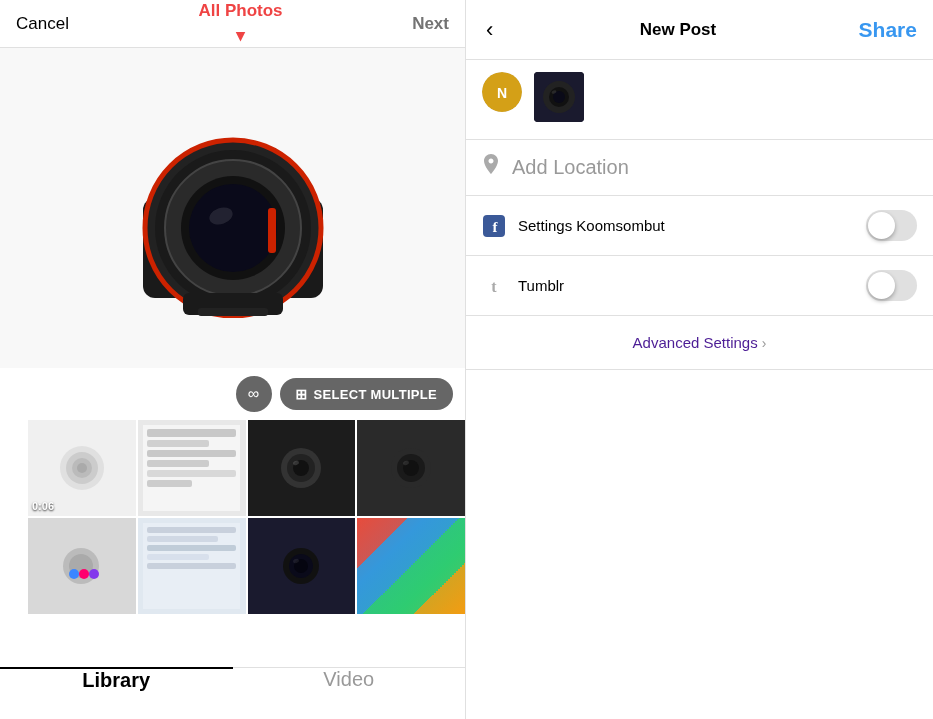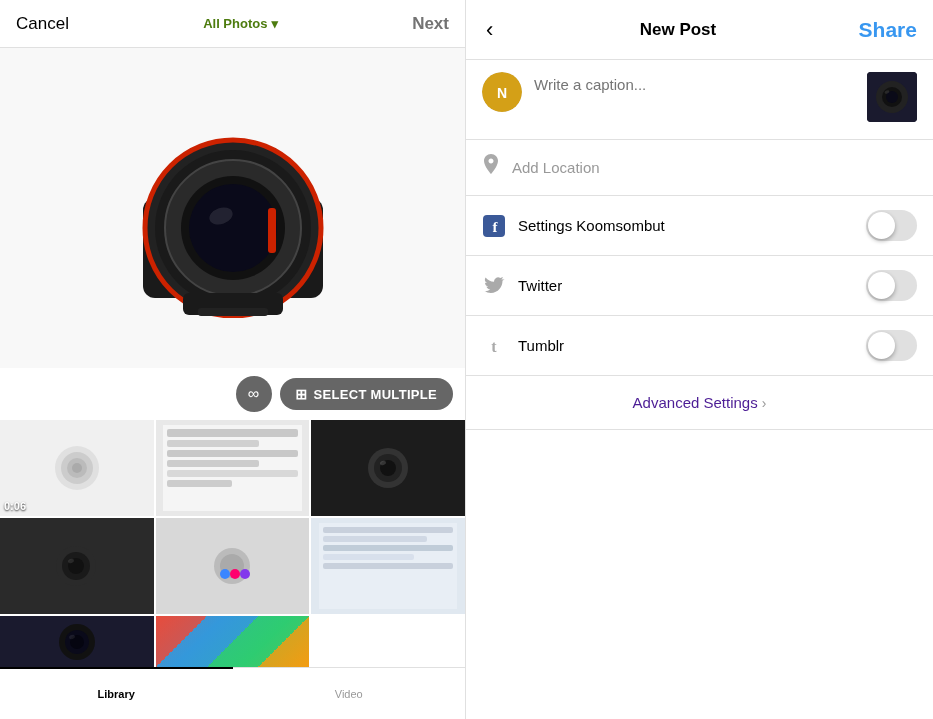--- a/index.html
+++ b/index.html
@@ -34,29 +34,30 @@
     .left-header .cancel-btn {
       font-size: 17px;
       color: #000;
       font-weight: 400;
       cursor: pointer;
       background: none;
       border: none;
     }
 
     .left-header .all-photos-btn {
-      font-size: 13px;
-      color: #4d7c0f;
+      font-size: 17px;
+      color: #ef4444;
       font-weight: 600;
       cursor: pointer;
       background: none;
       border: none;
       display: flex;
       align-items: center;
       gap: 4px;
+      flex-direction: column;
     }
 
     .left-header .next-btn {
       font-size: 17px;
       color: #737373;
       font-weight: 600;
       cursor: pointer;
       background: none;
       border: none;
     }
@@ -103,25 +104,26 @@
       font-weight: 600;
       cursor: pointer;
       display: flex;
       align-items: center;
       gap: 6px;
       letter-spacing: 0.3px;
     }
 
     .thumbnail-grid {
       display: grid;
-      grid-template-columns: repeat(3, 1fr);
+      grid-template-columns: repeat(4, 1fr);
       grid-template-rows: repeat(2, 96px);
       gap: 2px;
       flex: 1;
       overflow: hidden;
+      padding-left: 28px;
     }
 
     .thumb {
       background: #ccc;
       position: relative;
       overflow: hidden;
     }
 
     .thumb-duration {
       position: absolute;
@@ -143,23 +145,23 @@
 
     .bottom-tabs {
       display: flex;
       height: 52px;
       border-top: 1px solid #e0e0e0;
     }
 
     .bottom-tab {
       flex: 1;
       display: flex;
-      align-items: center;
-      justify-content: center;
-      font-size: 11px;
+      align-items: flex-start;
+      justify-content: center;
+      font-size: 20px;
       cursor: pointer;
     }
 
     .bottom-tab.active {
       color: #000;
       font-weight: 600;
       border-top: 2px solid #000;
       margin-top: -1px;
     }
 
@@ -261,21 +263,21 @@
       border-bottom: 1px solid #e0e0e0;
       cursor: pointer;
     }
 
     .location-icon {
       color: #999;
       font-size: 18px;
     }
 
     .location-text {
-      font-size: 15px;
+      font-size: 20px;
       color: #999;
       flex: 1;
     }
 
     .social-row {
       display: flex;
       align-items: center;
       padding: 14px 16px;
       gap: 12px;
       border-bottom: 1px solid #e0e0e0;
@@ -531,21 +533,20 @@
     <button class="share-btn">Share</button>
   </div>
 
   <div class="caption-row">
     <div class="user-avatar">
       <svg width="40" height="40" viewBox="0 0 40 40">
         <circle cx="20" cy="20" r="20" fill="#d4a017"></circle>
         <text x="50%" y="55%" text-anchor="middle" dominant-baseline="middle" font-size="14" fill="#fff" font-weight="bold">N</text>
       </svg>
     </div>
-    <input class="caption-input" type="text" placeholder="Write a caption..." style="">
     <div class="post-thumbnail">
       <svg width="50" height="50" viewBox="0 0 50 50">
         <rect width="50" height="50" fill="#1a1a2e"></rect>
         <ellipse cx="25" cy="25" rx="16" ry="16" fill="#222"></ellipse>
         <ellipse cx="25" cy="25" rx="10" ry="10" fill="#111"></ellipse>
         <ellipse cx="25" cy="25" rx="6" ry="6" fill="#0a0a18"></ellipse>
         <ellipse cx="20" cy="20" rx="2.5" ry="1.5" fill="rgba(255,255,255,0.1)" transform="rotate(-20,20,20)"></ellipse>
       </svg>
     </div>
   </div>
@@ -563,30 +564,20 @@
     <div class="social-icon">
       <svg width="22" height="22" viewBox="0 0 22 22">
         <rect width="22" height="22" rx="4" fill="#3b5998"></rect>
         <text x="12" y="17" text-anchor="middle" font-size="15" fill="white" font-weight="bold" font-family="serif">f</text>
       </svg>
     </div>
     <span class="social-label">Settings Koomsombut</span>
     <div class="toggle"></div>
   </div>
 
-  <div class="social-row">
-    <div class="social-icon">
-      <svg width="22" height="22" viewBox="0 0 22 22">
-        <rect width="22" height="22" rx="4" fill="none"></rect>
-        <path d="M20.5 3.8a8.2 8.2 0 01-2.35.65A4.1 4.1 0 0019.93 2a8.2 8.2 0 01-2.6.99A4.1 4.1 0 0011 6.8a11.6 11.6 0 01-8.43-4.27 4.1 4.1 0 001.27 5.47A4.07 4.07 0 012 7.44v.05a4.1 4.1 0 003.29 4.02 4.1 4.1 0 01-1.85.07 4.1 4.1 0 003.83 2.85A8.23 8.23 0 011.5 16.1a11.6 11.6 0 006.29 1.84c7.55 0 11.68-6.25 11.68-11.67l-.01-.53A8.33 8.33 0 0021.5 4a8.2 8.2 0 01-2.35.65z" fill="#aaa"></path>
-      </svg>
-    </div>
-    <span class="social-label">Twitter</span>
-    <div class="toggle"></div>
-  </div>
 
   <div class="social-row">
     <div class="social-icon">
       <svg width="22" height="22" viewBox="0 0 22 22">
         <rect width="22" height="22" rx="4" fill="none"></rect>
         <text x="11" y="17" text-anchor="middle" font-size="16" fill="#aaa" font-weight="bold" font-family="serif">t</text>
       </svg>
     </div>
     <span class="social-label">Tumblr</span>
     <div class="toggle"></div>

